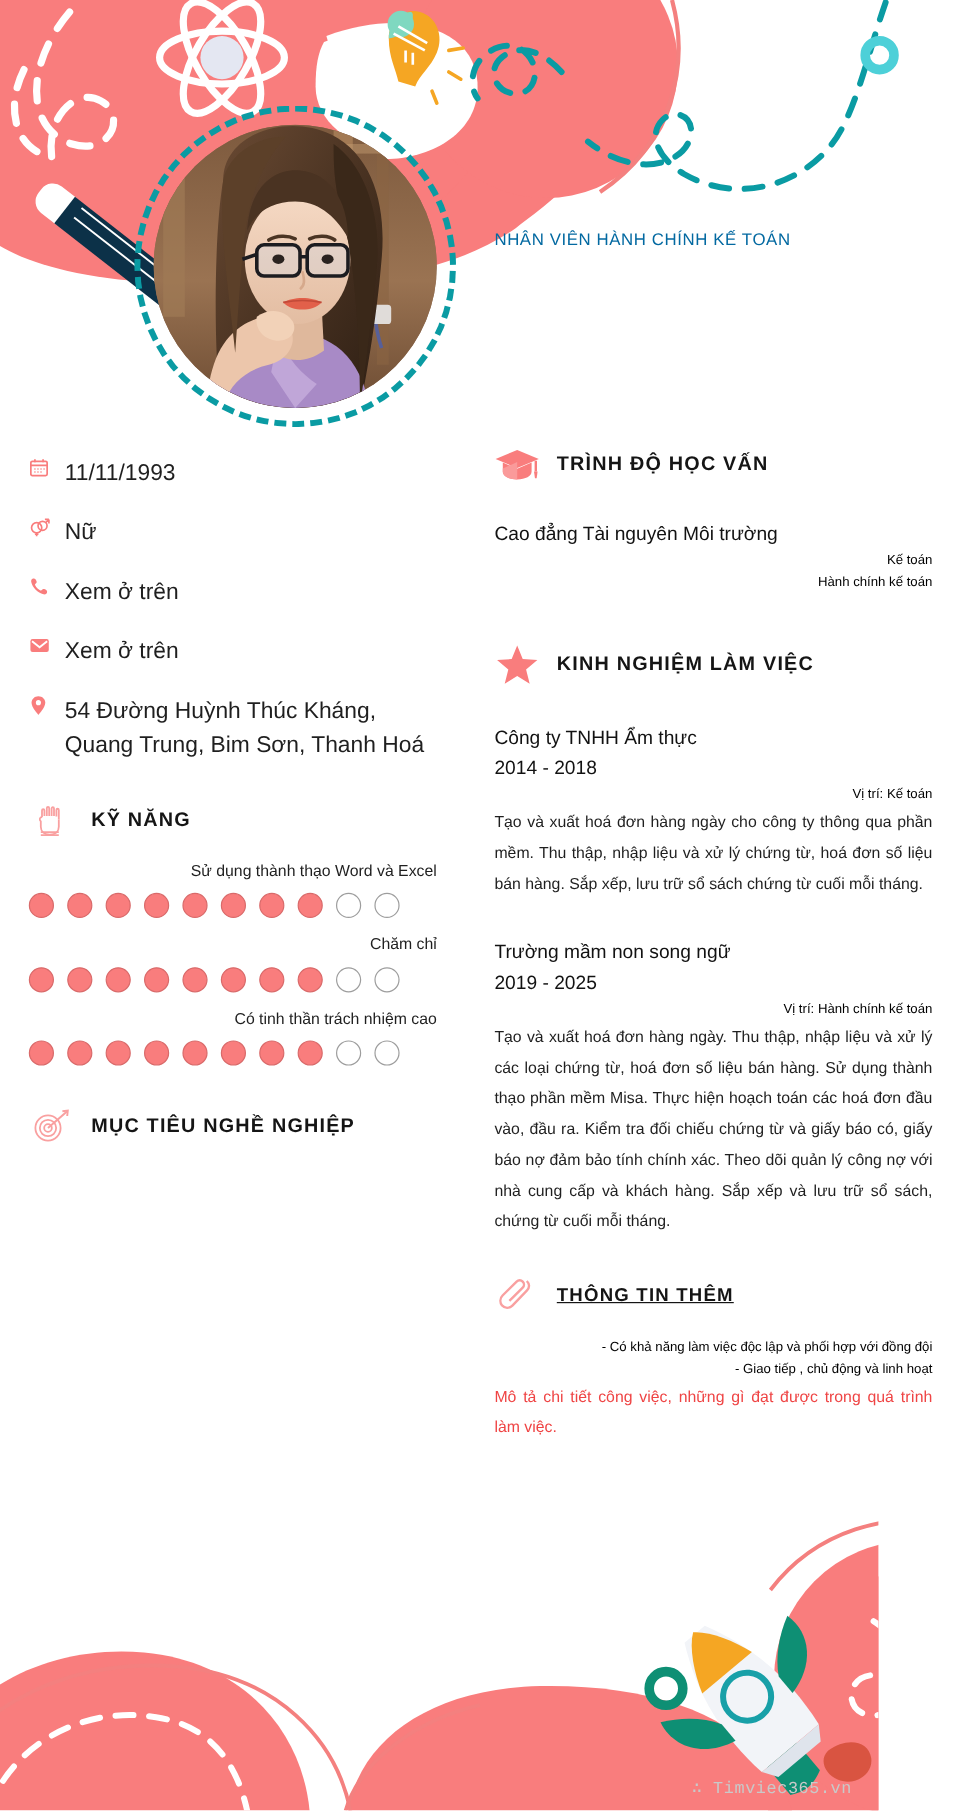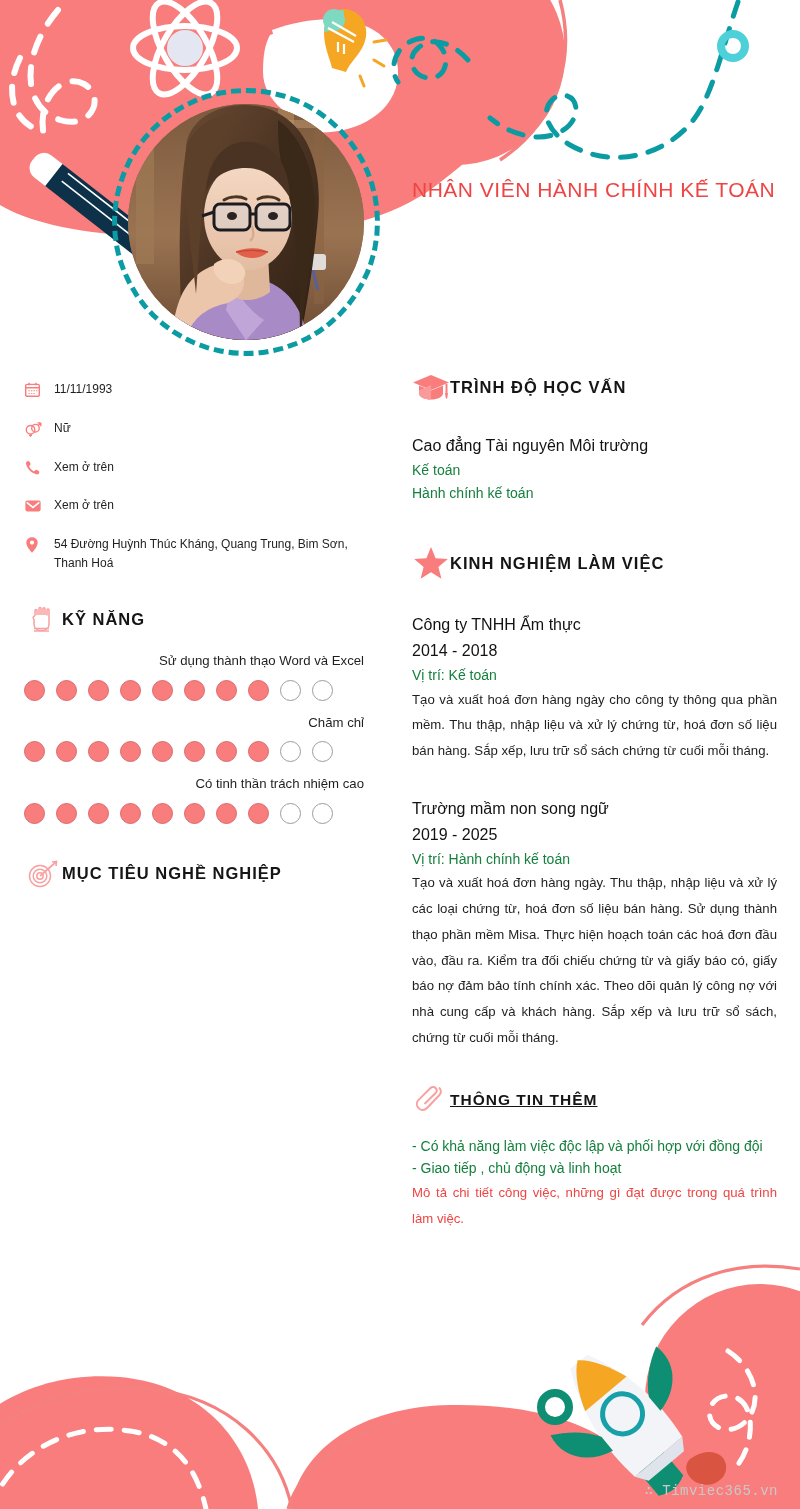--- a/index.html
+++ b/index.html
@@ -58,24 +58,24 @@
     width: 380px;
   }
   .cand-name {
     font-size: 31px;
     font-weight: bold;
     letter-spacing: 3.5px;
     color: #1a1a1a;
     line-height: 1.15;
   }
   .cand-title {
-    margin-top: 11px;
-    font-size: 21px;
+    margin-top: 25px;
+    font-size: 14px;
     letter-spacing: 0.5px;
-    color: #ef4444;
+    color: #0369a1;
     line-height: 1.3;
   }
 
   
   .col-left {
     position: absolute;
     left: 24px; top: 380px;
     width: 340px;
   }
   .col-right {
@@ -92,29 +92,30 @@
   }
   .contact-icon {
     width: 30px;
     min-width: 30px;
     display: flex;
     justify-content: flex-start;
     align-items: flex-start;
     padding-top: 1px;
   }
   .contact-text {
-    font-size: 12px;
+    font-size: 19px;
     color: #1f1f1f;
     line-height: 1.55;
   }
 
   
   .sec-head {
     display: flex;
     align-items: center;
+    gap: 14px;
     margin-bottom: 18px;
   }
   .sec-icon { width: 38px; min-width: 38px; display: flex; justify-content: center; }
   .sec-title {
     font-size: 16.5px;
     font-weight: bold;
     letter-spacing: 1px;
     color: #151515;
   }
   .sec-title.small { font-size: 15.5px; text-decoration: underline; }
@@ -149,40 +150,41 @@
 
   
   .edu-block, .exp-block { margin-bottom: 6px; }
   .b-line {
     font-size: 16px;
     font-weight: normal;
     color: #121212;
     line-height: 1.62;
   }
   .n-line {
-    font-size: 14px;
-    color: #15803d;
+    font-size: 11px;
+    color: #000000;
     line-height: 1.62;
+    text-align: right;
   }
   .para {
     font-size: 13.2px;
     color: #1f1f1f;
     line-height: 1.95;
     text-align: justify;
   }
   .para.muted { color: #ef4444; }
   .gap-lg { height: 36px; }
   .gap-md { height: 26px; }
   .gap-sm { height: 14px; }
 
   
   .footer-decor {
     position: absolute;
     left: 0; bottom: 0;
-    width: 800px; height: 300px;
+    width: 732px; height: 300px;
     overflow: hidden;
     pointer-events: none;
   }
   .watermark {
     position: absolute;
     right: 22px; bottom: 10px;
     font-family: "Liberation Mono", monospace;
     font-size: 14px;
     color: #c9c9c9;
     letter-spacing: 0.5px;

